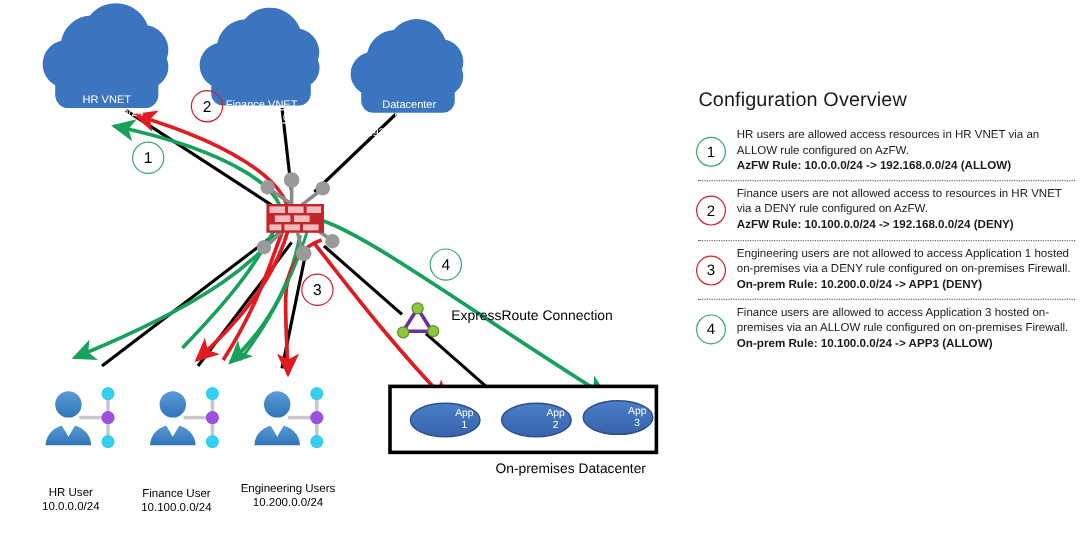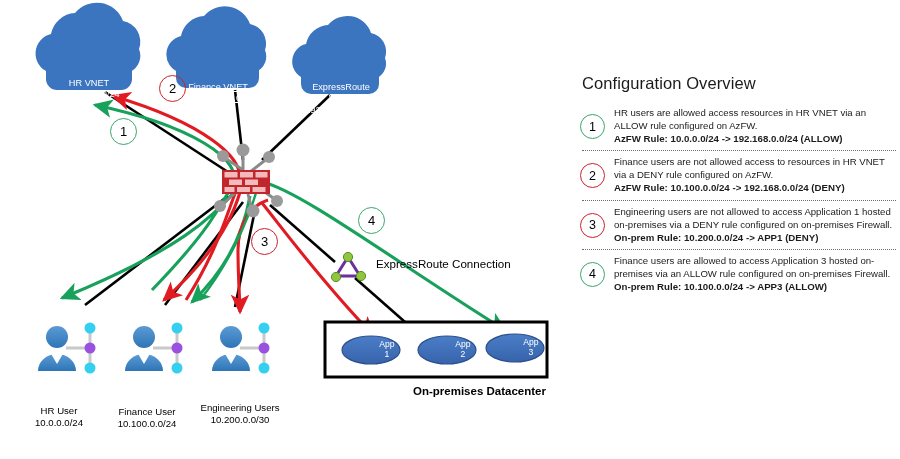--- a/index.html
+++ b/index.html
@@ -99,21 +99,21 @@
   .user-label {
     font-size: 9.6px;
     line-height: 12.2px;
     margin-top: 32px;
   }
   .express-label {
     font-size: 11.6px;
   }
   .dc-label {
     font-size: 11.5px;
-    font-weight: bold;
+    font-weight: normal;
   }
   .app-text {
     position: absolute;
     text-align: center;
     color: #ffffff;
     font-size: 8.6px;
     line-height: 9.6px;
     white-space: nowrap;
     padding-left: 16px;
   }
@@ -266,21 +266,21 @@
 
   <div class="cloud-text" style="left:42px; top:38px; width:94px;">
     <div>HR VNET</div>
     <div>192.168.0.0/24</div>
   </div>
   <div class="cloud-text" style="left:172px; top:42px; width:92px;text-decoration:underline;">
     <div>Finance VNET</div>
     <div>192.168.100.0/28</div>
   </div>
   <div class="cloud-text" style="left:297px; top:42px; width:88px;">
-    <div>ExpressRoute</div>
+    <div>Datacenter</div>
     <div>VNET</div>
     <div>192.168.200.0/24</div>
   </div>
 
   <div class="app-text" style="left:342px; top:340px; width:58px;">
     <div>App</div>
     <div>1</div>
   </div>
   <div class="app-text" style="left:418px; top:340px; width:58px;">
     <div>App</div>
@@ -294,21 +294,21 @@
   <div class="lbl user-label" style="left:17px; top:373px; width:84px;">
     <div>HR User</div>
     <div>10.0.0.0/24</div>
   </div>
   <div class="lbl user-label" style="left:102px; top:374px; width:90px;">
     <div>Finance User</div>
     <div>10.100.0.0/24</div>
   </div>
   <div class="lbl user-label" style="left:188px; top:370px; width:104px;">
     <div>Engineering Users</div>
-    <div>10.200.0.0/30</div>
+    <div>10.200.0.0/24</div>
   </div>
 
   <div class="lbl express-label" style="left:376px; top:257px;">ExpressRoute Connection</div>
   <div class="lbl dc-label" style="left:413px; top:385px;">On-premises Datacenter</div>
 
   <div class="marker" style="left:110px; top:118px;">1</div>
   <div class="marker deny" style="left:159px; top:75px;">2</div>
   <div class="marker deny" style="left:251px; top:228px;">3</div>
   <div class="marker" style="left:358px; top:207px;">4</div>
 

